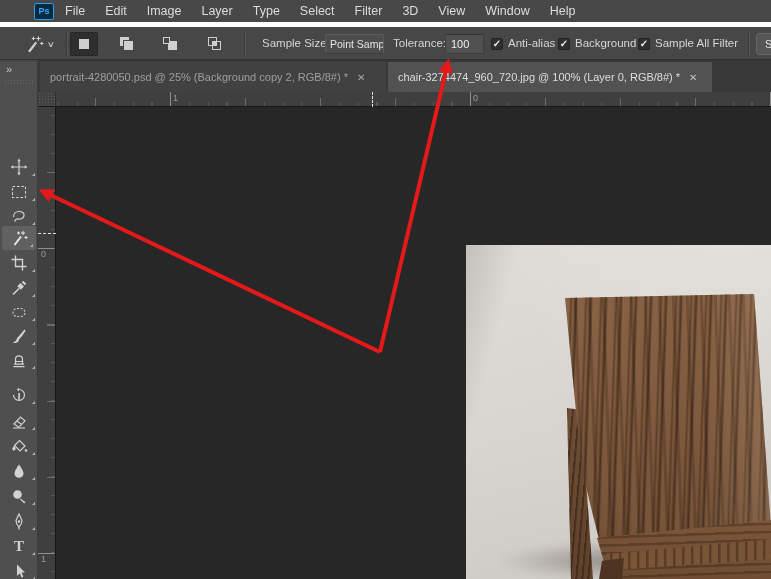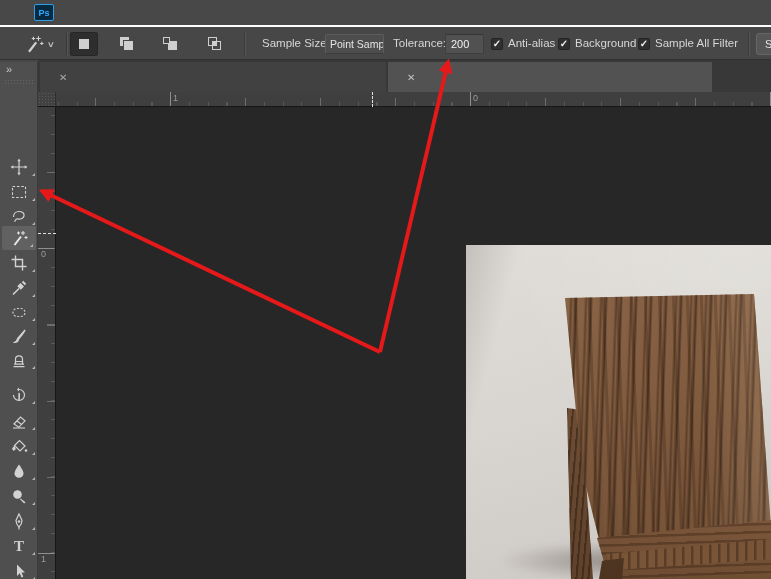--- a/index.html
+++ b/index.html
@@ -5,21 +5,21 @@
   * { margin:0; padding:0; box-sizing:border-box; }
   html,body { background:#272727; }
   .app {
     position:relative; width:771px; height:579px; overflow:hidden;
     background:#474747; font-family:"Liberation Sans", sans-serif;
     -webkit-font-smoothing:antialiased;
   }
   
   .menubar {
     position:absolute; left:0; top:0; width:771px; height:27px;
-    background:#484848; border-bottom:2px solid #ffffff;
+    background:#484848; border-bottom:5px solid #ffffff;
     display:flex; align-items:center;
   }
   .ps-logo {
     width:20px; height:17px; margin-left:34px; border:1px solid #2d9fe8;
     border-radius:2px; background:#082a40; color:#31a8ff;
     font-size:9px; font-weight:bold; display:flex; align-items:center; justify-content:center;
   }
   .menu-items { display:flex; margin-left:1px; }
   .menu-item { padding:0 10px; font-size:12.5px; color:#dcdcdc; cursor:default; }
   
@@ -169,20 +169,33 @@
 </style>
 </head>
 <body>
 
 <div class="app">
 
   <div class="menubar">
     <div class="ps-logo">
         <span>Ps</span>
       </div>
+    <div class="menu-items">
+      <span class="menu-item">File</span>
+      <span class="menu-item">Edit</span>
+      <span class="menu-item">Image</span>
+      <span class="menu-item">Layer</span>
+      <span class="menu-item">Type</span>
+      <span class="menu-item">Select</span>
+      <span class="menu-item">Filter</span>
+      <span class="menu-item">3D</span>
+      <span class="menu-item">View</span>
+      <span class="menu-item">Window</span>
+      <span class="menu-item">Help</span>
+    </div>
   </div>
 
   <div class="optionsbar">
     <div class="tool-preset">
       <svg width="20" height="20" viewBox="0 0 18 18">
         <line x1="11" y1="7.5" x2="4.5" y2="16" stroke="#d2d2d2" stroke-width="2"></line>
         <path d="M13 2v4 M11 4h4 M16 7v3 M14.5 8.5h3 M8.5 2.5v3 M7 4h3" stroke="#d2d2d2" stroke-width="1"></path>
       </svg>
       <span class="chev">∨</span>
     </div>
@@ -215,21 +228,21 @@
     <div class="opt-sep" style="left:244px"></div>
 
     <span class="opt-label" style="left:262px">Sample Size:</span>
     <div class="dropdown">
       <span>Point Sample</span>
 
     </div>
 
     <span class="opt-label" style="left:393px">Tolerance:</span>
     <div class="num-field">
-      <span>200</span>
+      <span>100</span>
     </div>
 
     <div class="checkbox" style="left:491px">
       <span>✓</span>
     </div>
     <span class="opt-label" style="left:508px">Anti-alias</span>
 
     <div class="checkbox" style="left:558px">
       <span>✓</span>
     </div>
@@ -241,23 +254,25 @@
     <span class="opt-label" style="left:655px">Sample All Filter</span>
 
     <div class="opt-sep" style="left:748px"></div>
     <div class="push-btn">
       <span>Select Subject</span>
     </div>
   </div>
 
   <div class="tabbar">
     <div class="doc-tab inactive">
+      <span style="overflow:hidden;text-overflow:clip">portrait-4280050.psd @ 25% (Background  copy 2, RGB/8#) *</span>
       <span class="tab-close">✕</span>
     </div>
     <div class="doc-tab active">
+      <span style="overflow:hidden;text-overflow:clip">chair-3274474_960_720.jpg @ 100% (Layer 0, RGB/8#) *</span>
       <span class="tab-close">✕</span>
     </div>
   </div>
 
   <div class="toolbar">
     <span class="tp-expand">»</span>
     <div class="tp-grip"></div>
 
     <div class="tool" style="top:93px">
       <svg width="18" height="18" viewBox="0 0 18 18">

